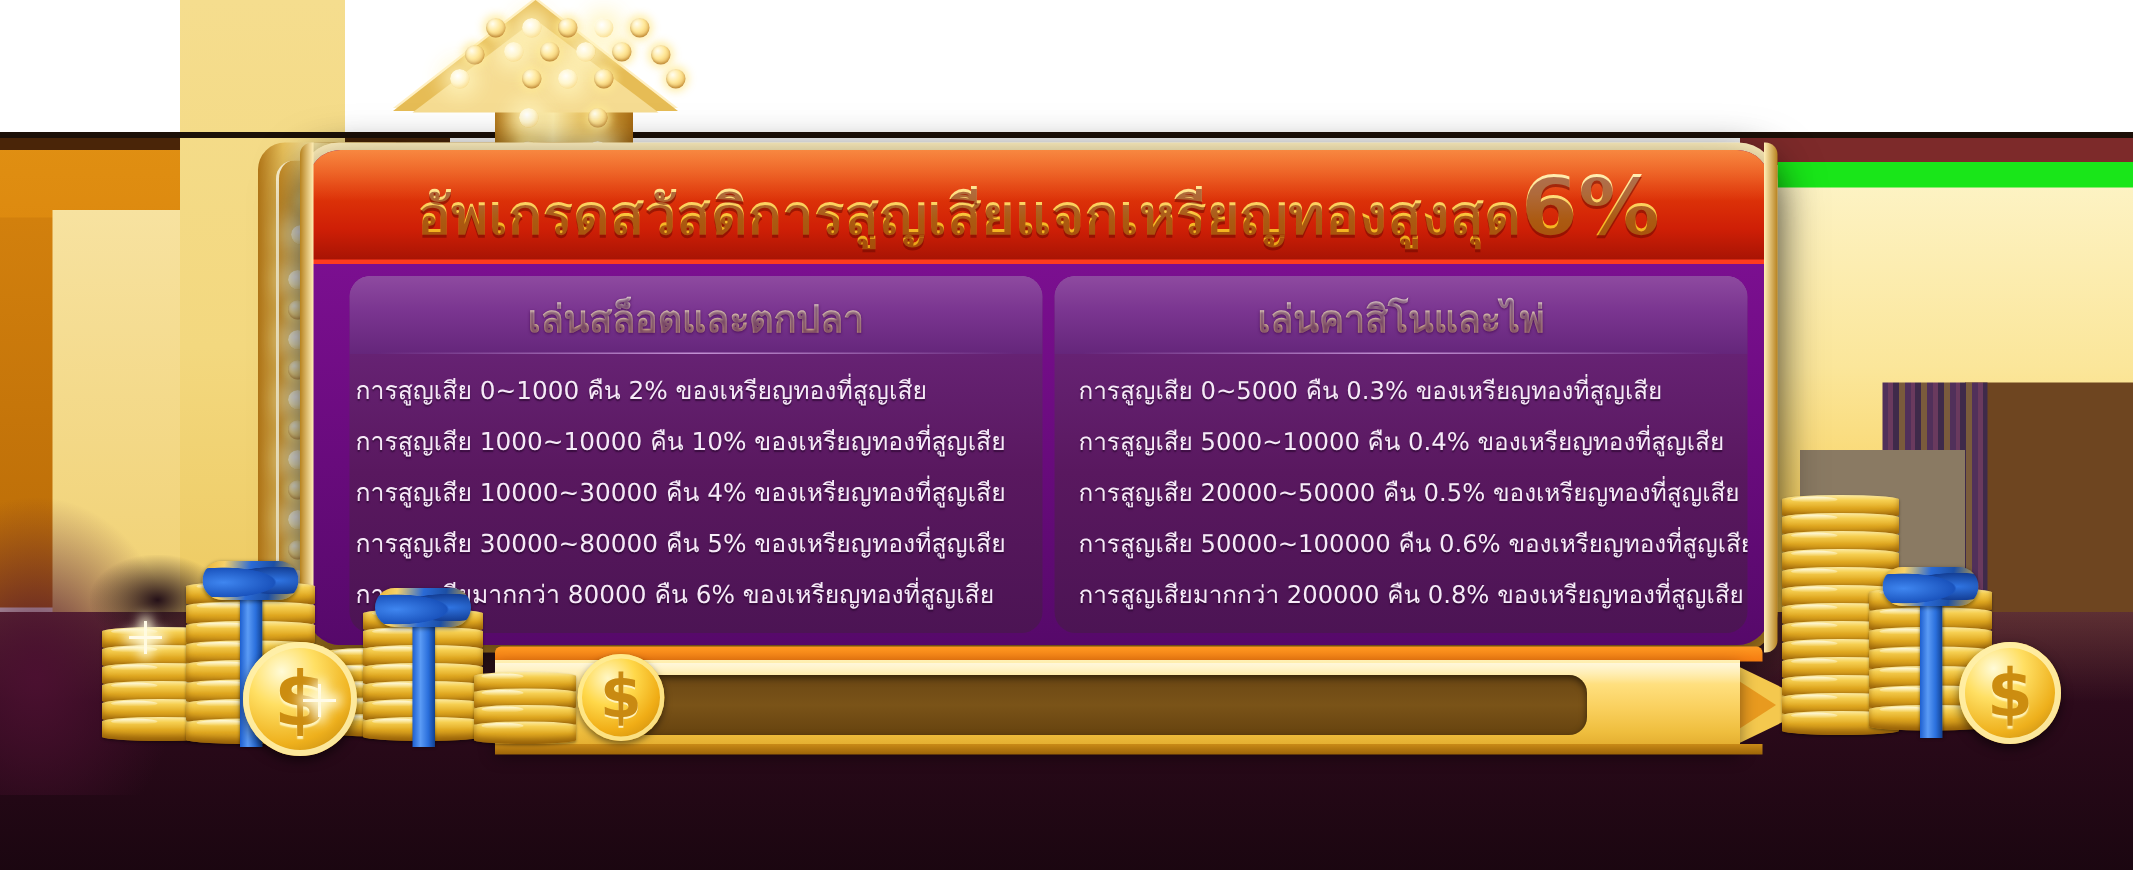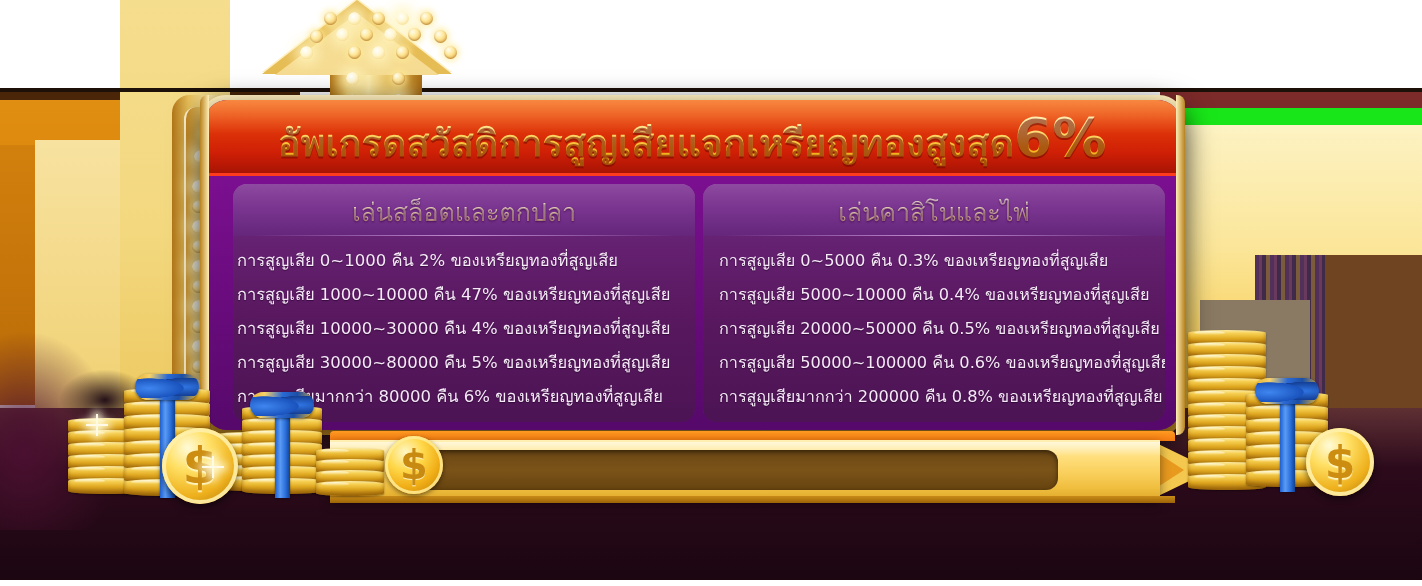--- a/index.html
+++ b/index.html
@@ -98,21 +98,21 @@
     background:linear-gradient(180deg,#7e3a90 0%,#6a2579 12%,#59185f 55%,#4c1454 100%);
     box-shadow:inset 0 1px 0 rgba(255,255,255,.18);overflow:hidden;}
   .panel.left{left:28px;}
   .panel.right{left:498px;}
   .panel-head{position:absolute;left:0;top:0;width:462px;height:52px;
     background:linear-gradient(180deg,#8e4aa0 0%,#7a3590 45%,#65267b 100%);
     border-radius:14px 14px 0 0;}
   .panel-head-rule{position:absolute;left:18px;top:51px;width:426px;height:1px;
     background:linear-gradient(90deg,rgba(220,170,235,0) 0%,rgba(225,180,240,.75) 50%,rgba(220,170,235,0) 100%);}
   .panel-head-txt{position:absolute;left:0;top:8px;width:462px;text-align:center;
-    font-size:25px;font-weight:normal;
+    font-size:25px;font-weight:bold;
     background:linear-gradient(180deg,#ffffff 0%,#ffeec2 45%,#f4c76e 100%);
     -webkit-background-clip:text;background-clip:text;color:transparent;
     text-shadow:0 1px 2px rgba(60,0,70,.7);white-space:nowrap;}
   .panel-list{position:absolute;left:0;top:54px;width:462px;padding:6px 0 0 0;}
   .panel-row{height:34px;line-height:34px;color:#f6eaf8;font-size:16.5px;
     padding-left:4px;white-space:nowrap;text-shadow:0 1px 1px rgba(30,0,35,.6);}
   .panel.right .panel-row{padding-left:16px;font-size:16.2px;}
 
   .card-edge-l{position:absolute;left:200px;top:95px;width:9px;height:340px;
     background:linear-gradient(90deg,#b7821f,#ffeeb6);border-radius:8px 0 0 8px;}
@@ -302,21 +302,21 @@
     <div class="title-text"><span>อัพเกรดสวัสดิการสูญเสียแจกเหรียญทองสูงสุด</span><span class="title-pct">6%</span></div>
 
     <div class="card-body">
 
       <div class="panel left">
         <div class="panel-head"></div>
         <div class="panel-head-rule"></div>
         <div class="panel-head-txt">เล่นสล็อตและตกปลา</div>
         <div class="panel-list">
           <div class="panel-row">การสูญเสีย 0~1000 คืน 2% ของเหรียญทองที่สูญเสีย</div>
-          <div class="panel-row">การสูญเสีย 1000~10000 คืน 47% ของเหรียญทองที่สูญเสีย</div>
+          <div class="panel-row">การสูญเสีย 1000~10000 คืน 10% ของเหรียญทองที่สูญเสีย</div>
           <div class="panel-row">การสูญเสีย 10000~30000 คืน 4% ของเหรียญทองที่สูญเสีย</div>
           <div class="panel-row">การสูญเสีย 30000~80000 คืน 5% ของเหรียญทองที่สูญเสีย</div>
           <div class="panel-row">การสูญเสียมากกว่า 80000 คืน 6% ของเหรียญทองที่สูญเสีย</div>
         </div>
       </div>
 
       <div class="panel right">
         <div class="panel-head"></div>
         <div class="panel-head-rule"></div>
         <div class="panel-head-txt">เล่นคาสิโนและไพ่</div>

